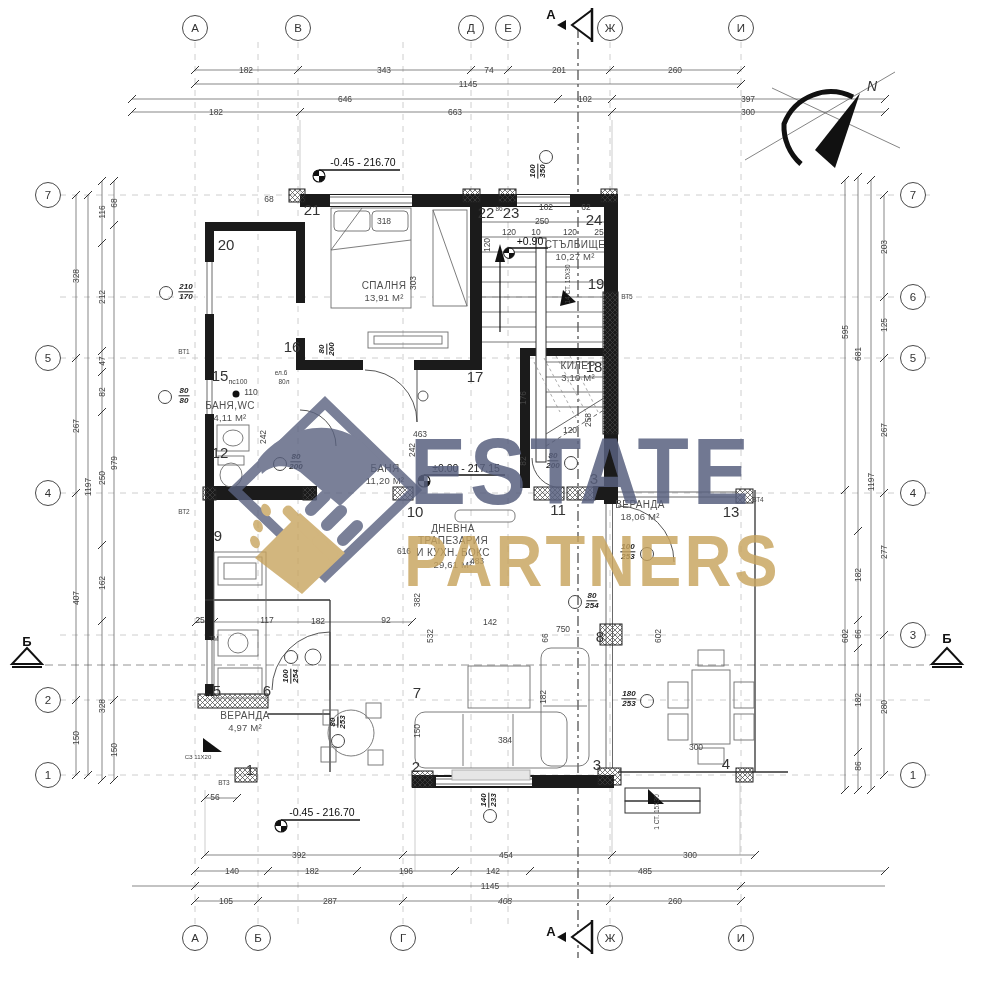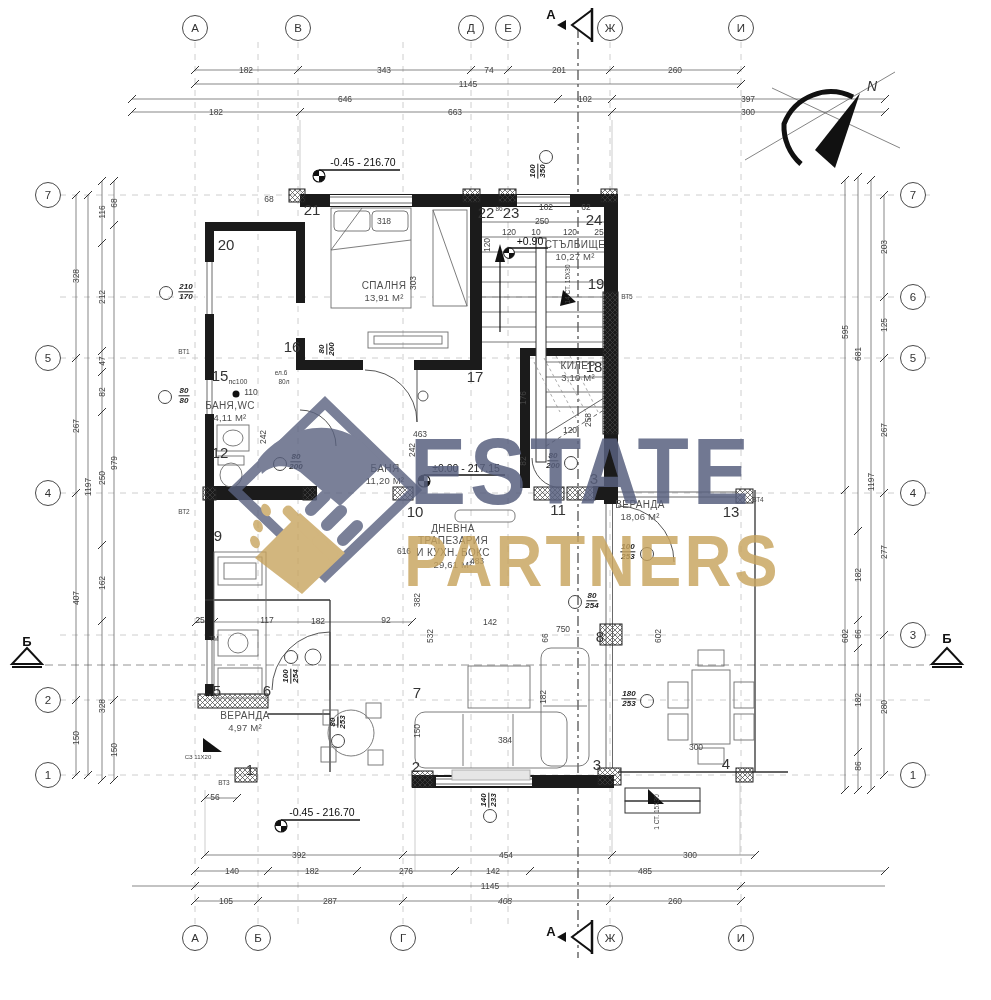--- a/index.html
+++ b/index.html
@@ -259,21 +259,21 @@
       <span class="lbl" style="left: 585px; top: 99px;">102</span>
       <span class="lbl" style="left: 748px; top: 99px;">397</span>
       <span class="lbl" style="left: 216px; top: 112px;">182</span>
       <span class="lbl" style="left: 455px; top: 112px;">663</span>
       <span class="lbl" style="left: 748px; top: 112px;">300</span>
       <span class="lbl" style="left: 299px; top: 855px;">392</span>
       <span class="lbl" style="left: 506px; top: 855px;">454</span>
       <span class="lbl" style="left: 690px; top: 855px;">300</span>
       <span class="lbl" style="left: 232px; top: 871px;">140</span>
       <span class="lbl" style="left: 312px; top: 871px;">182</span>
-      <span class="lbl" style="left: 406px; top: 871px;">276</span>
+      <span class="lbl" style="left: 406px; top: 871px;">196</span>
       <span class="lbl" style="left: 493px; top: 871px;">142</span>
       <span class="lbl" style="left: 645px; top: 871px;">485</span>
       <span class="lbl" style="left: 490px; top: 886px;">1145</span>
       <span class="lbl" style="left: 226px; top: 901px;">105</span>
       <span class="lbl" style="left: 330px; top: 901px;">287</span>
       <span class="lbl" style="left: 505px; top: 901px; font-style: italic;">408</span>
       <span class="lbl" style="left: 675px; top: 901px;">260</span>
       <span class="lbl rot" style="left: 76px; top: 276px;">328</span>
       <span class="lbl rot" style="left: 76px; top: 426px;">267</span>
       <span class="lbl rot" style="left: 76px; top: 598px;">407</span>

